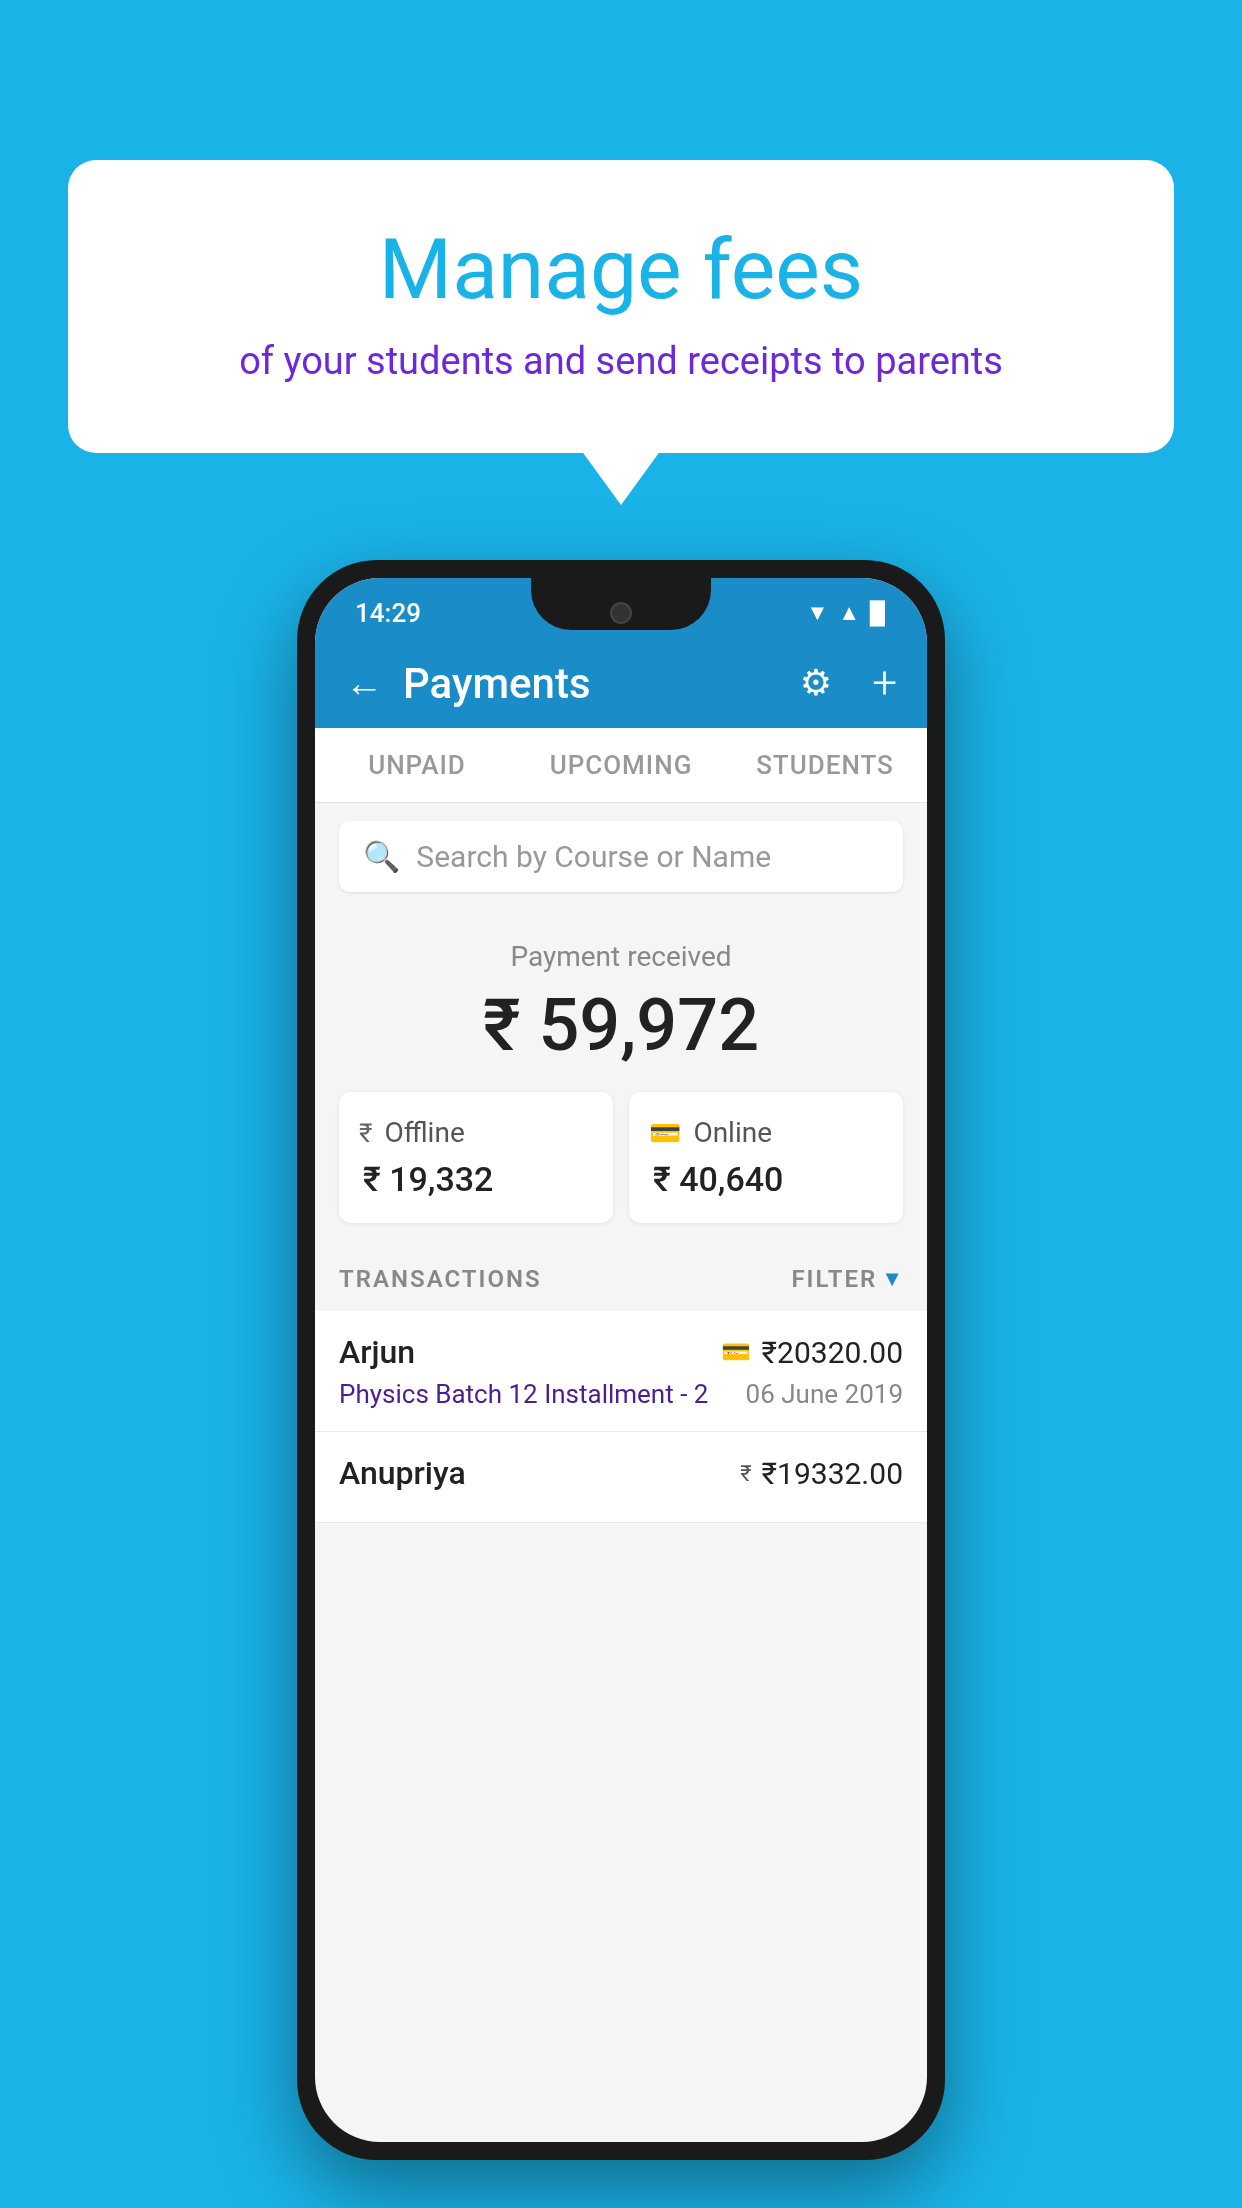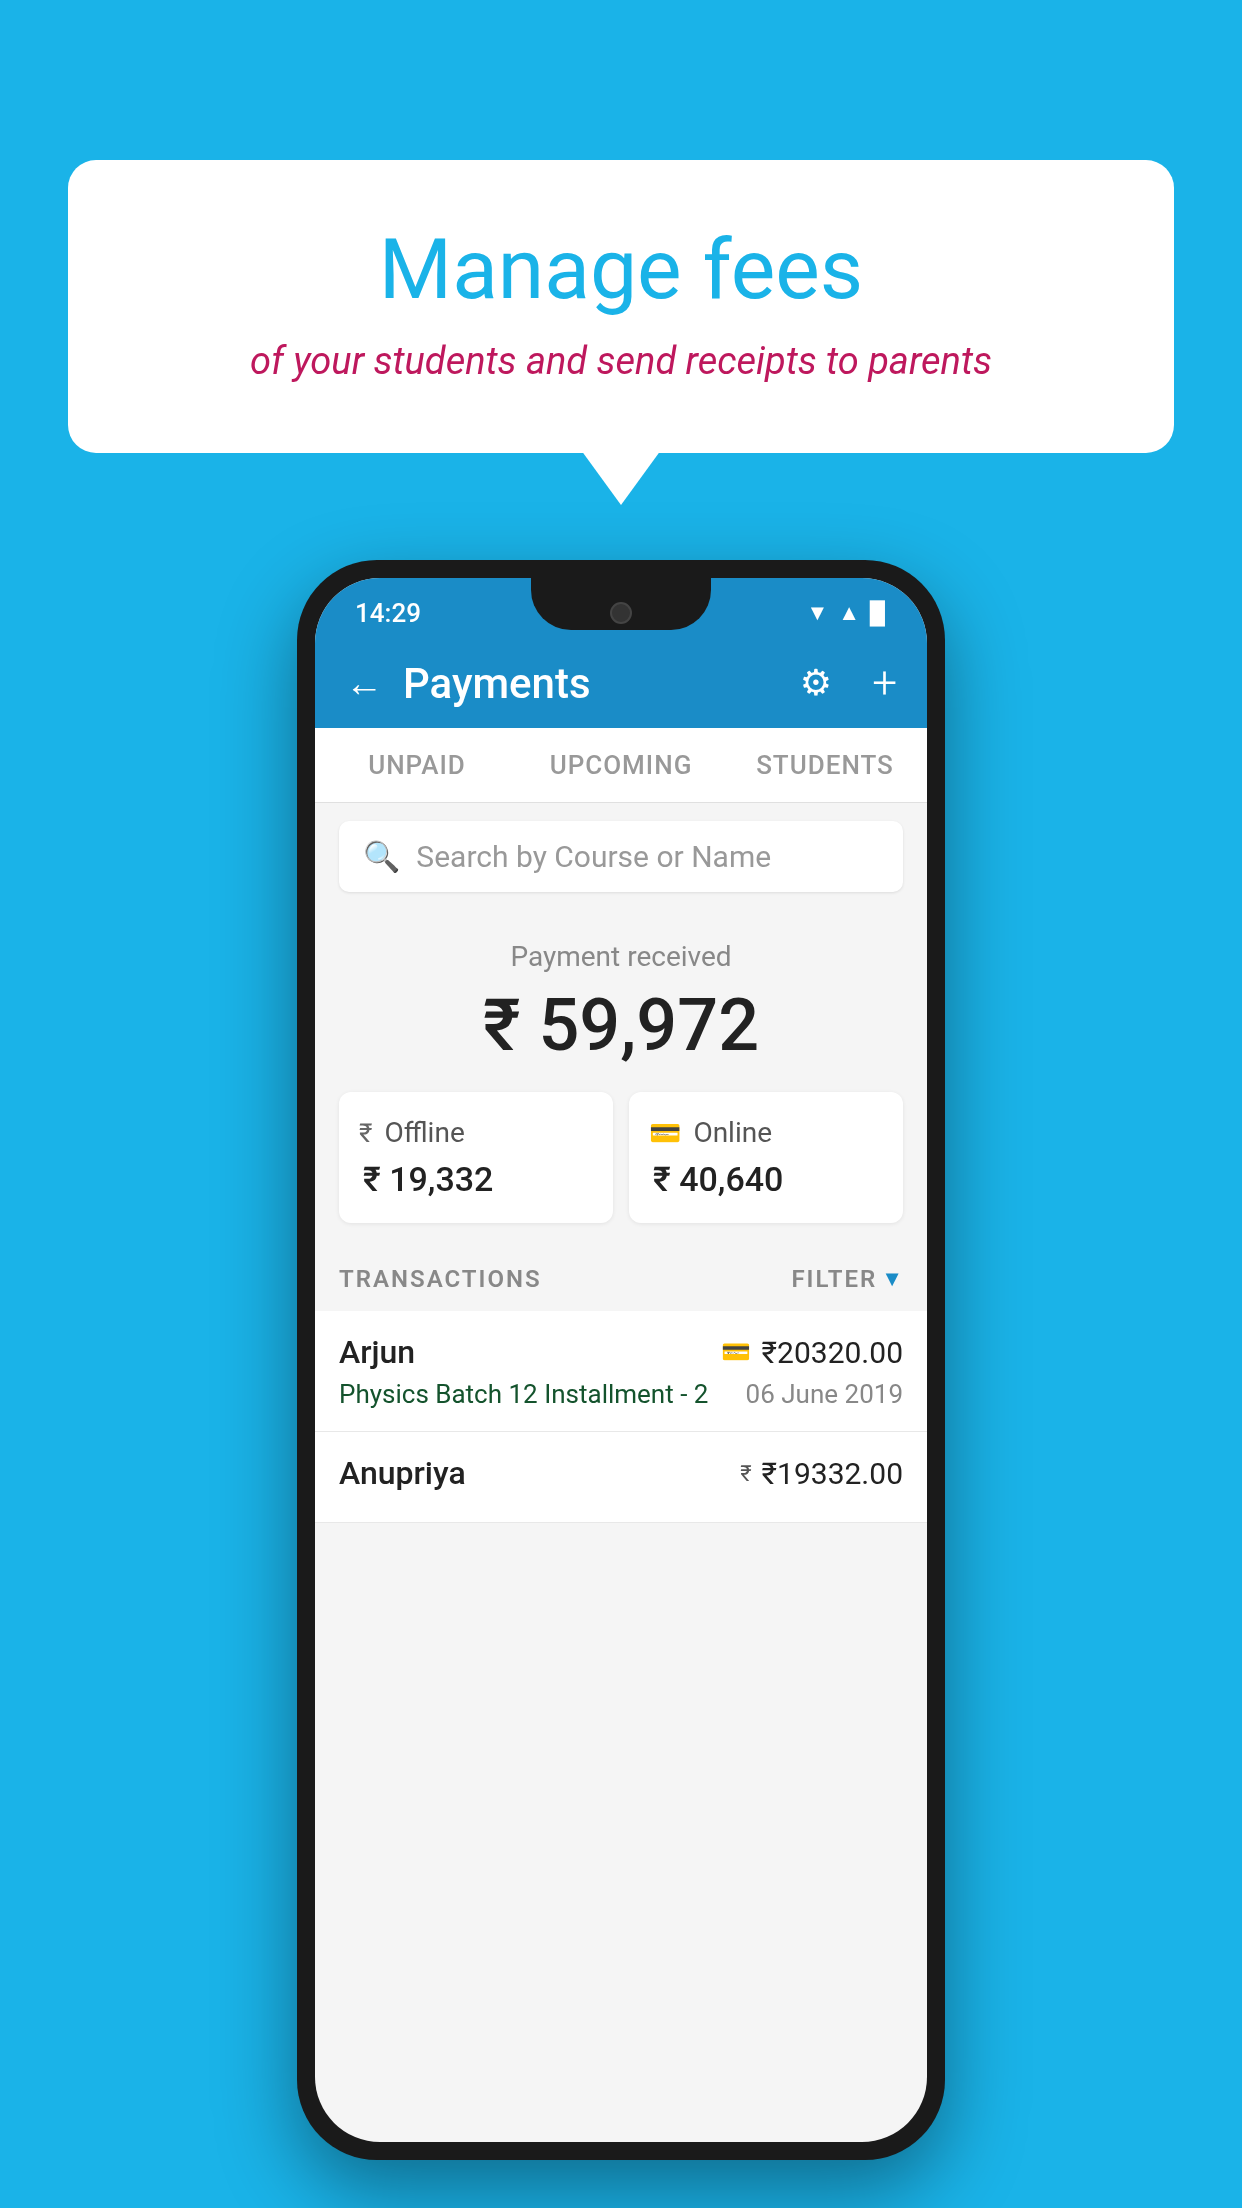--- a/index.html
+++ b/index.html
@@ -40,23 +40,22 @@
 
     .bubble-title {
       font-size: 84px;
       font-weight: 400;
       color: #1ab3e8;
       margin-bottom: 20px;
     }
 
     .bubble-subtitle {
       font-size: 38px;
-      color: #be185d;
+      color: #6d28d9;
       font-weight: 400;
-      font-style: italic;
     }
 
     
     .phone-container {
       position: absolute;
       top: 560px;
       left: 50%;
       transform: translateX(-50%);
       width: 648px;
       height: 1600px;
@@ -350,21 +349,21 @@
       color: #222;
     }
 
     .transaction-bottom {
       display: flex;
       justify-content: space-between;
     }
 
     .transaction-detail {
       font-size: 26px;
-      color: #14532d;
+      color: #4c1d95;
     }
 
     .transaction-date {
       font-size: 26px;
       color: #888;
     }
 
     .card-icon-small {
       font-size: 24px;
       color: #555;

